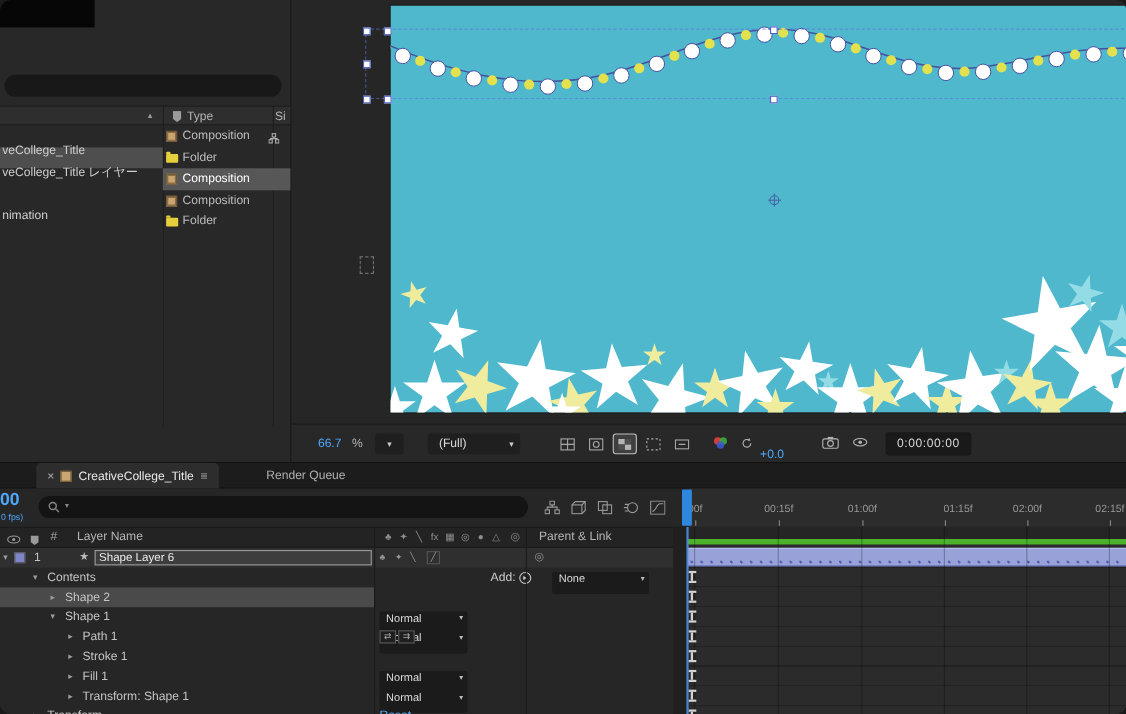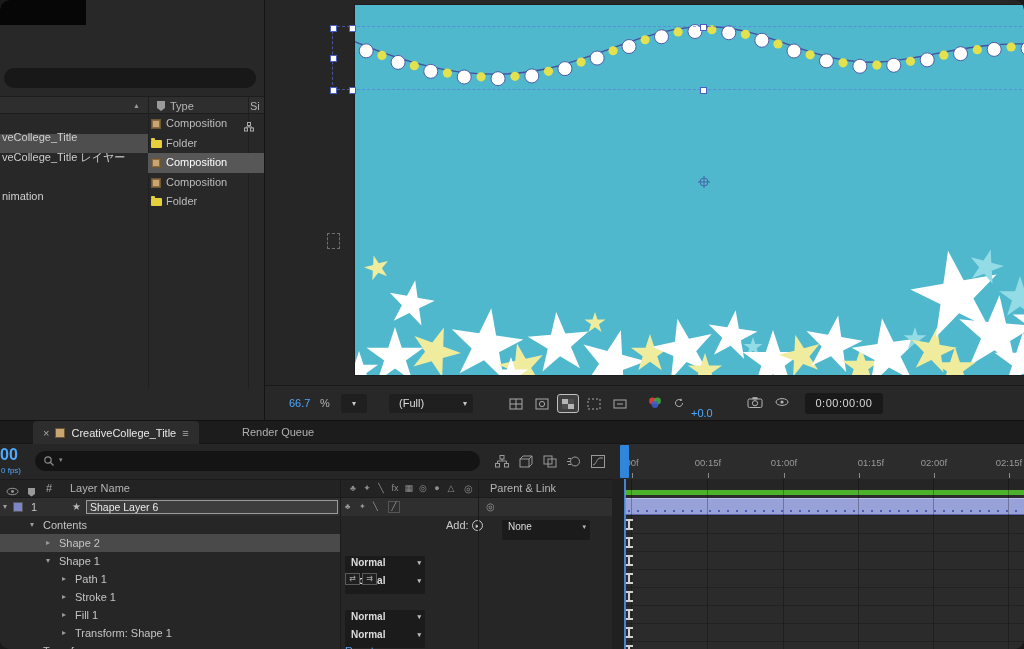--- a/index.html
+++ b/index.html
@@ -99,21 +99,21 @@
   .lstar{position:absolute;left:72px;font-size:10px;color:#b9b9b9;}
   .namebox{position:absolute;left:86px;top:2px;width:252px;height:14px;border:1px solid #9b9b9b;background:#3d3d3d;
            line-height:12px;padding-left:3px;color:#ececec;font-size:10.5px;}
   .sw{position:absolute;font-size:8px;color:#999;}
   .slashbox{position:absolute;left:388px;top:3px;width:12px;height:12px;border:1px solid #555;font-size:8px;
             line-height:10px;text-align:center;color:#999;}
   .pw{position:absolute;color:#999;font-size:10px;}
   .dd{position:absolute;top:2px;height:20px;background:#1b1b1b;border-radius:2px;color:#ddd;font-size:10px;
       line-height:14px;padding-left:6px;z-index:2;margin-top:20px;}
   .dd::after{content:'▾';position:absolute;right:4px;top:0;font-size:7px;color:#bbb;}
-  .mode-dd{left:345px;width:80px;font-weight:bold;}
+  .mode-dd{left:345px;width:80px;}
   .parent-dd{left:502px;width:88px;}
   .addlab{position:absolute;color:#ccc;z-index:2;}
   .addbtn{position:absolute;left:472px;top:3.5px;width:11px;height:11px;border:1px solid #c9c9c9;border-radius:50%;
           font-size:7px;line-height:10px;text-align:center;color:#c9c9c9;z-index:2;}
   .resetlab{position:absolute;color:#58a6f2;z-index:2;}
   .pbox{position:absolute;top:3px;width:15px;height:12px;border:1px solid #5a5a5a;background:#1f1f1f;color:#aaa;
         font-size:8px;line-height:10px;text-align:center;z-index:2;}
   #track{position:absolute;left:625px;top:58px;width:399px;height:171px;background:#2b2b2b;overflow:hidden;}
   .trackhead{position:absolute;left:0;top:0;width:100%;height:11px;background:#252525;}
   .greenbar{position:absolute;left:0;top:11px;width:100%;height:5px;}

